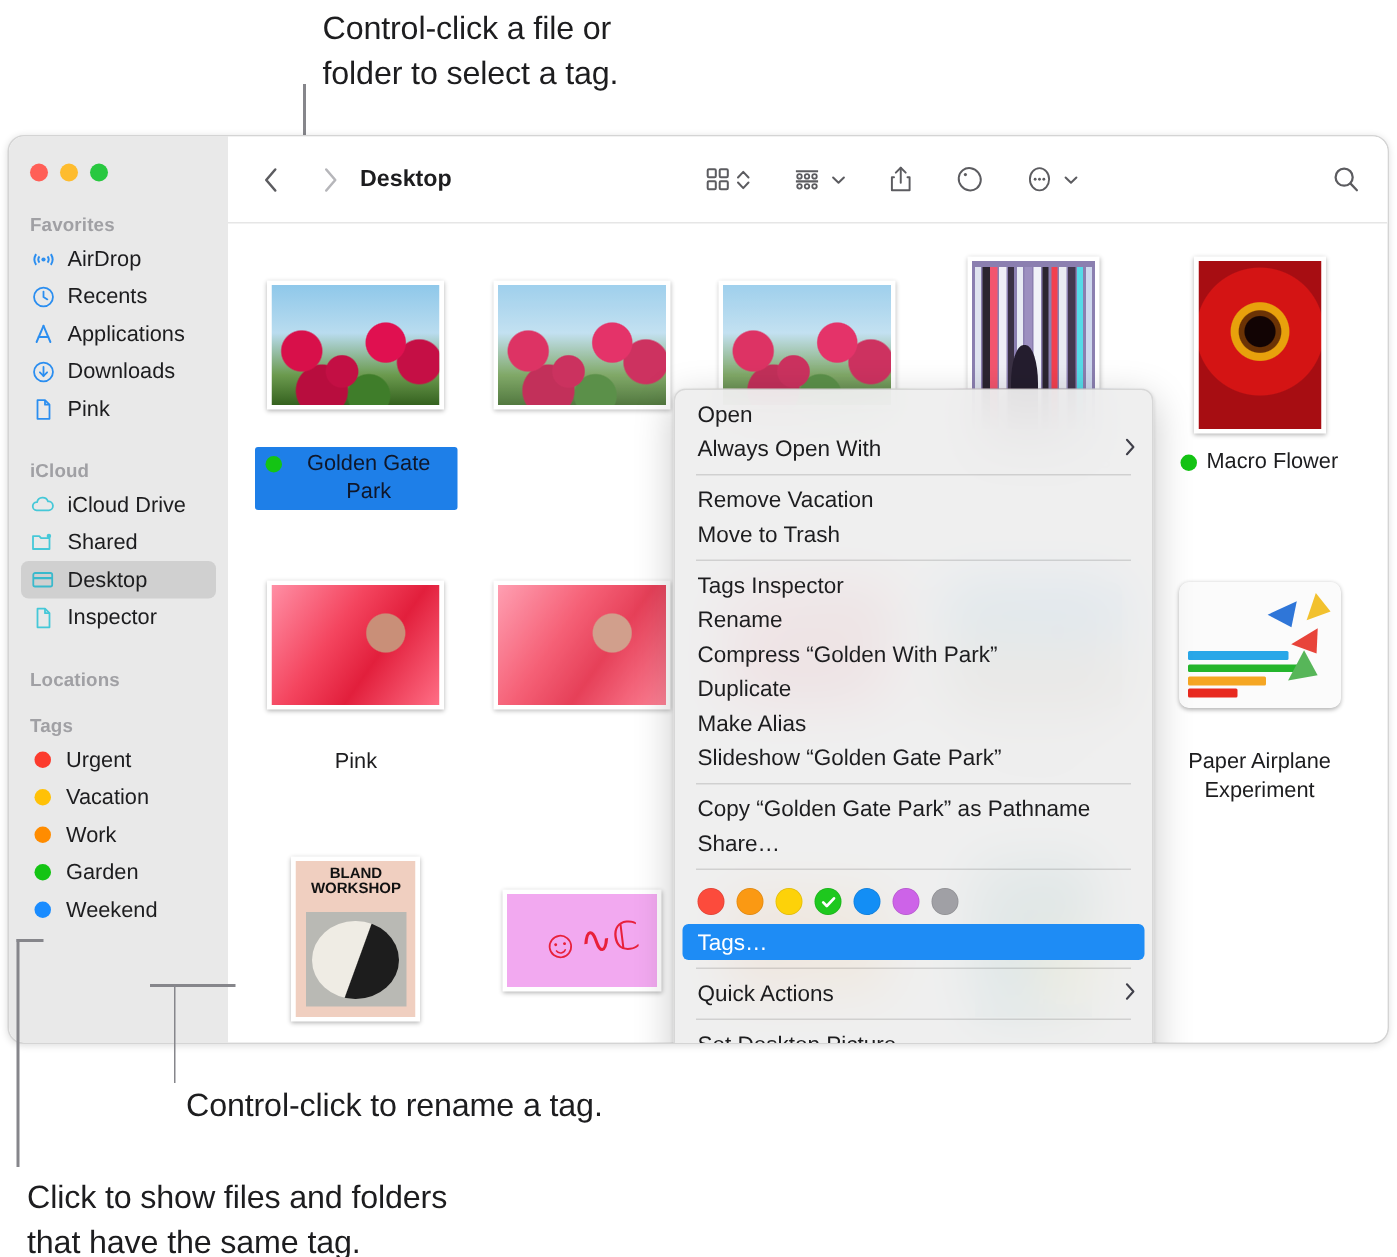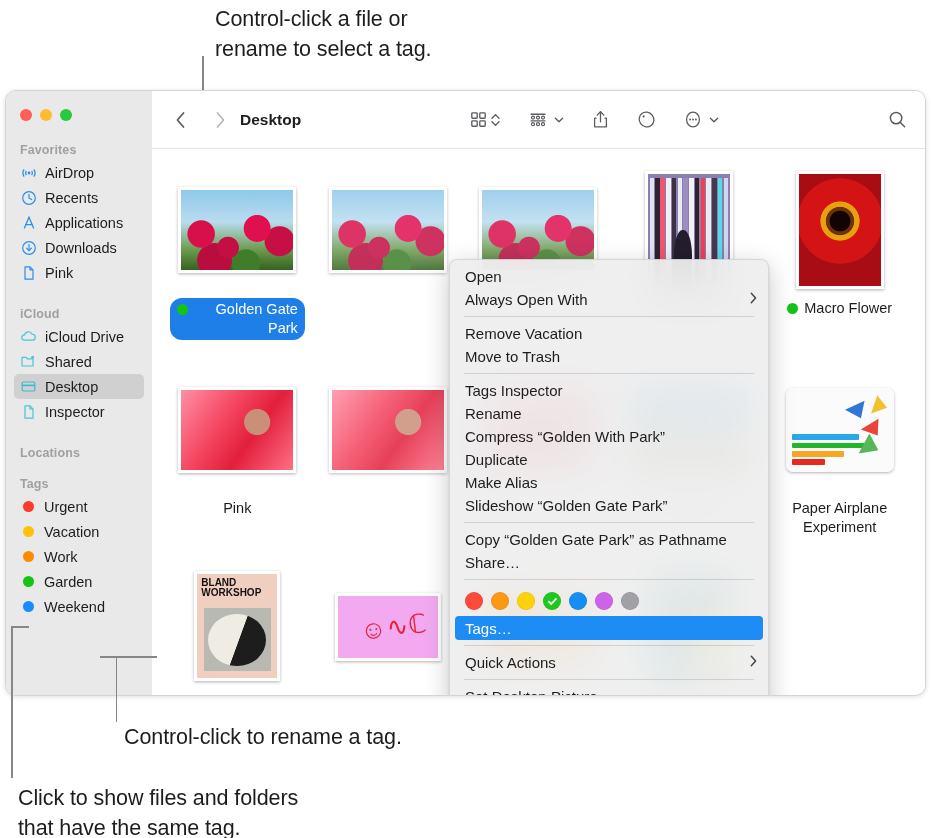--- a/index.html
+++ b/index.html
@@ -91,38 +91,38 @@
   #grid {
     position: absolute; left: 0; top: 58px; right: 0; bottom: 0;
     padding: 14px 10px 0 10px;
     display: grid;
     grid-template-columns: repeat(5, 1fr);
     grid-auto-rows: 200px;
     column-gap: 0; row-gap: 0;
     overflow: hidden;
   }
   .file { display: flex; flex-direction: column; align-items: center; padding-top: 8px; }
-  .thumb-wrap { height: 118px; display: flex; align-items: center; justify-content: center; }
+  .thumb-wrap { height: 118px; display: flex; align-items: center; justify-content: center; text-align: center; }
   .thumb {
     box-shadow: 0 1px 3px rgba(0,0,0,0.3);
     background: #fff;
     overflow: hidden;
     position: relative;
   }
   .thumb.landscape { width: 118px; height: 86px; padding: 3px; }
   .thumb.portrait { width: 88px; height: 118px; padding: 3px; }
   .thumb.rounded { border-radius: 7px; padding: 0; }
   .thumb-inner { width: 100%; height: 100%; overflow: hidden; position: relative; }
   .fname {
     margin-top: 9px; font-size: 14.5px; color: #1d1d1f;
     text-align: center; line-height: 19px; max-width: 135px;
     display: flex; align-items: flex-start; justify-content: center; gap: 6px;
     padding: 1px 5px; border-radius: 4px;
   }
-  .fname.selected { background: #1e7fe8; color: #ffffff; border-radius: 12px; padding: 2px 7px; text-align: right; }
+  .fname.selected { background: #1e7fe8; color: #0f172a; border-radius: 2px; padding: 2px 7px; }
   .fname .dot { width: 11px; height: 11px; border-radius: 50%; flex: 0 0 11px; margin-top: 4px; }
 
   
   .art-roses { width:100%;height:100%;
     background:
       radial-gradient(circle at 18% 55%, #d8104a 0 13%, transparent 14%),
       radial-gradient(circle at 42% 72%, #c30f44 0 12%, transparent 13%),
       radial-gradient(circle at 68% 48%, #e01050 0 15%, transparent 16%),
       radial-gradient(circle at 88% 64%, #c50f45 0 13%, transparent 14%),
       radial-gradient(circle at 30% 88%, #b80d3e 0 16%, transparent 17%),
@@ -200,21 +200,21 @@
         box-shadow: inset 0 0 0 0.5px rgba(0,0,0,0.12); }
   .sw .chk { position:absolute; inset:0; display:flex; align-items:center; justify-content:center;
              color:#fff; font-size:12px; font-weight:bold; }
 </style>
 </head>
 <body>
 
 <div id="root">
 
   <div class="callout" style="left:215px; top:4px;">Control-click a file or
-rename to select a tag.</div>
+folder to select a tag.</div>
   <div class="leader v" style="left:202px; top:56px; height:150px;"></div>
 
   <div id="finder">
 
     <div id="sidebar">
       <div class="traffic">
         <div class="tl red"></div>
         <div class="tl yellow"></div>
         <div class="tl green"></div>
       </div>

